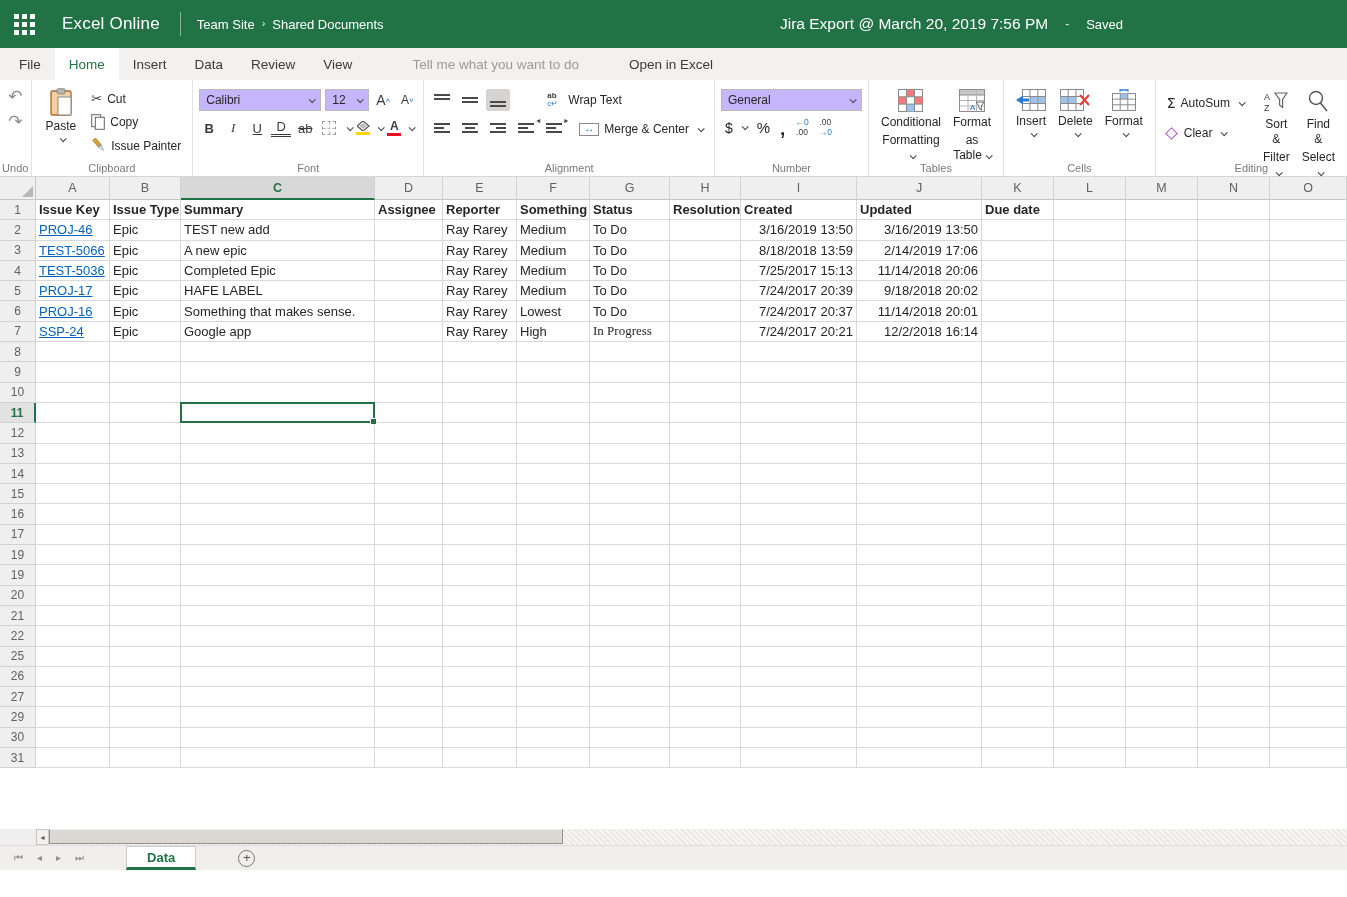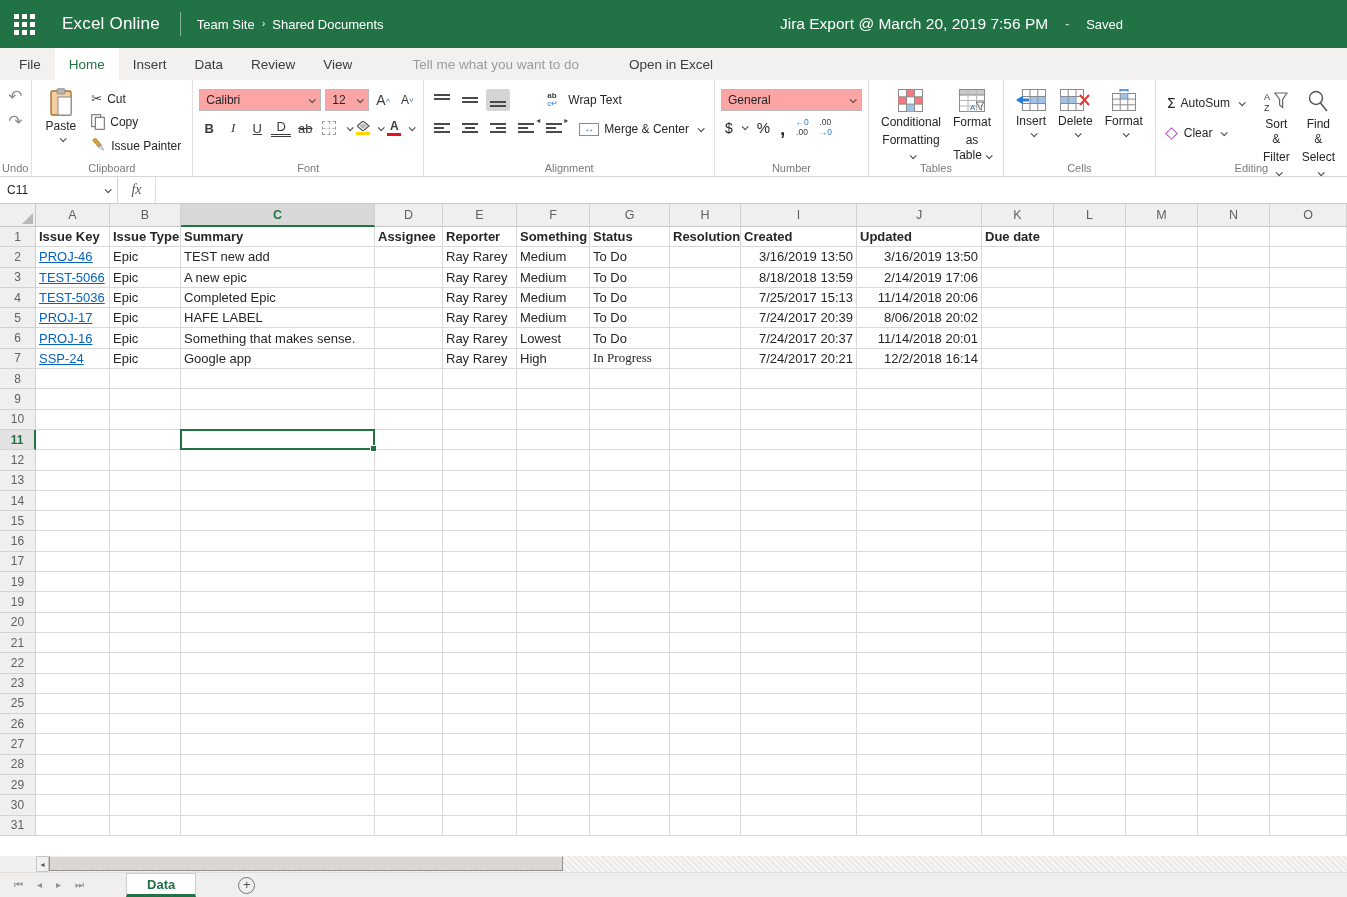--- a/index.html
+++ b/index.html
@@ -35,21 +35,21 @@
   .bigbtn{display:flex;flex-direction:column;align-items:center;justify-content:flex-start;text-align:center;cursor:pointer;padding:3px 6px;line-height:1.25;gap:3px;}
   .bigbtn .lbl{font-size:12px;}
   
   .g-undo{width:52px;flex-direction:column;align-items:center;gap:8px;padding-top:8px;}
   .uicon{font-size:17px;color:#8c8c8c;line-height:1;cursor:pointer;font-family:"DejaVu Sans",sans-serif;}
   
   .paste-btn{padding:2px 8px;}
   .clip-col{display:flex;flex-direction:column;gap:2px;margin-left:2px;padding-top:2px;}
   
   .stack2{display:flex;flex-direction:column;gap:7px;padding-top:3px;}
-  .selbox{border:1px solid #bdbbb9;height:22px;display:flex;align-items:center;padding:0 6px;gap:6px;background:#fca5a5;cursor:pointer;}
+  .selbox{border:1px solid #bdbbb9;height:22px;display:flex;align-items:center;padding:0 6px;gap:6px;background:#c4b5fd;cursor:pointer;}
   .selbox .grow{flex:1;}
   .fmt-row{display:flex;align-items:center;gap:4px;}
   .fbtn{min-width:20px;height:20px;display:flex;align-items:center;justify-content:center;cursor:pointer;font-size:13px;color:#3b3b3b;}
   .fbtn.b{font-weight:bold;}
   .fbtn.i{font-style:italic;font-family:"Liberation Serif",serif;}
   .fbtn.u{text-decoration:underline;}
   .fbtn.du{border-bottom:3px double #3b3b3b;line-height:1;height:17px;}
   .fbtn.st{text-decoration:line-through;}
   .colorbar{display:flex;flex-direction:column;align-items:center;gap:1px;cursor:pointer;}
   .colorbar .bar{width:14px;height:3px;}
@@ -462,28 +462,20 @@
           <circle cx="9" cy="8" r="6.5" fill="none" stroke="#555" stroke-width="1.4"></circle>
           <line x1="13.5" y1="13" x2="20" y2="21" stroke="#555" stroke-width="1.6"></line>
         </svg>
         <span class="lbl">Find &amp;</span>
         <span class="lbl"><span>Select</span><span class="chev"></span></span>
       </div>
       <div class="rgroup-label">Editing</div>
     </div>
   </div>
 
-  <div class="fbar">
-    <div class="namebox">
-      <span class="grow">C11</span>
-      <span class="chev"></span>
-    </div>
-    <div class="fxbox">fx</div>
-    <div class="finput"></div>
-  </div>
 
   <div class="gridwrap">
       <div class="g-hdr-row">
         <div class="g-corner"></div>
         <div class="g-col-hdr" style="width: 74px;">A</div>
         <div class="g-col-hdr" style="width: 71px;">B</div>
         <div class="g-col-hdr sel" style="width: 194px;">C</div>
         <div class="g-col-hdr" style="width: 68px;">D</div>
         <div class="g-col-hdr" style="width: 74px;">E</div>
         <div class="g-col-hdr" style="width: 73px;">F</div>
@@ -581,21 +573,21 @@
           <span class="lk">PROJ-17</span>
         </div>
         <div class="g-cell" style="width: 71px;">Epic</div>
         <div class="g-cell" style="width: 194px;">HAFE LABEL</div>
         <div class="g-cell" style="width: 68px;"></div>
         <div class="g-cell" style="width: 74px;">Ray Rarey</div>
         <div class="g-cell" style="width: 73px;">Medium</div>
         <div class="g-cell" style="width: 80px;">To Do</div>
         <div class="g-cell" style="width: 71px;"></div>
         <div class="g-cell num" style="width: 116px;">7/24/2017 20:39</div>
-        <div class="g-cell num" style="width: 125px;">8/06/2018 20:02</div>
+        <div class="g-cell num" style="width: 125px;">9/18/2018 20:02</div>
         <div class="g-cell" style="width: 72px;"></div>
         <div class="g-cell" style="width: 72px;"></div>
         <div class="g-cell" style="width: 72px;"></div>
         <div class="g-cell" style="width: 72px;"></div>
         <div class="g-cell" style="width: 77px;"></div>
       </div>
       <div class="g-row">
         <div class="g-row-hdr">6</div>
         <div class="g-cell" style="width: 74px;">
           <span class="lk">PROJ-16</span>
@@ -899,38 +891,20 @@
         <div class="g-cell" style="width: 71px;"></div>
         <div class="g-cell" style="width: 116px;"></div>
         <div class="g-cell" style="width: 125px;"></div>
         <div class="g-cell" style="width: 72px;"></div>
         <div class="g-cell" style="width: 72px;"></div>
         <div class="g-cell" style="width: 72px;"></div>
         <div class="g-cell" style="width: 72px;"></div>
         <div class="g-cell" style="width: 77px;"></div>
       </div>
       <div class="g-row">
-        <div class="g-row-hdr">23</div>
-        <div class="g-cell" style="width: 74px;"></div>
-        <div class="g-cell" style="width: 71px;"></div>
-        <div class="g-cell" style="width: 194px;"></div>
-        <div class="g-cell" style="width: 68px;"></div>
-        <div class="g-cell" style="width: 74px;"></div>
-        <div class="g-cell" style="width: 73px;"></div>
-        <div class="g-cell" style="width: 80px;"></div>
-        <div class="g-cell" style="width: 71px;"></div>
-        <div class="g-cell" style="width: 116px;"></div>
-        <div class="g-cell" style="width: 125px;"></div>
-        <div class="g-cell" style="width: 72px;"></div>
-        <div class="g-cell" style="width: 72px;"></div>
-        <div class="g-cell" style="width: 72px;"></div>
-        <div class="g-cell" style="width: 72px;"></div>
-        <div class="g-cell" style="width: 77px;"></div>
-      </div>
-      <div class="g-row">
         <div class="g-row-hdr">25</div>
         <div class="g-cell" style="width: 74px;"></div>
         <div class="g-cell" style="width: 71px;"></div>
         <div class="g-cell" style="width: 194px;"></div>
         <div class="g-cell" style="width: 68px;"></div>
         <div class="g-cell" style="width: 74px;"></div>
         <div class="g-cell" style="width: 73px;"></div>
         <div class="g-cell" style="width: 80px;"></div>
         <div class="g-cell" style="width: 71px;"></div>
         <div class="g-cell" style="width: 116px;"></div>
@@ -954,38 +928,20 @@
         <div class="g-cell" style="width: 116px;"></div>
         <div class="g-cell" style="width: 125px;"></div>
         <div class="g-cell" style="width: 72px;"></div>
         <div class="g-cell" style="width: 72px;"></div>
         <div class="g-cell" style="width: 72px;"></div>
         <div class="g-cell" style="width: 72px;"></div>
         <div class="g-cell" style="width: 77px;"></div>
       </div>
       <div class="g-row">
         <div class="g-row-hdr">27</div>
-        <div class="g-cell" style="width: 74px;"></div>
-        <div class="g-cell" style="width: 71px;"></div>
-        <div class="g-cell" style="width: 194px;"></div>
-        <div class="g-cell" style="width: 68px;"></div>
-        <div class="g-cell" style="width: 74px;"></div>
-        <div class="g-cell" style="width: 73px;"></div>
-        <div class="g-cell" style="width: 80px;"></div>
-        <div class="g-cell" style="width: 71px;"></div>
-        <div class="g-cell" style="width: 116px;"></div>
-        <div class="g-cell" style="width: 125px;"></div>
-        <div class="g-cell" style="width: 72px;"></div>
-        <div class="g-cell" style="width: 72px;"></div>
-        <div class="g-cell" style="width: 72px;"></div>
-        <div class="g-cell" style="width: 72px;"></div>
-        <div class="g-cell" style="width: 77px;"></div>
-      </div>
-      <div class="g-row">
-        <div class="g-row-hdr">28</div>
         <div class="g-cell" style="width: 74px;"></div>
         <div class="g-cell" style="width: 71px;"></div>
         <div class="g-cell" style="width: 194px;"></div>
         <div class="g-cell" style="width: 68px;"></div>
         <div class="g-cell" style="width: 74px;"></div>
         <div class="g-cell" style="width: 73px;"></div>
         <div class="g-cell" style="width: 80px;"></div>
         <div class="g-cell" style="width: 71px;"></div>
         <div class="g-cell" style="width: 116px;"></div>
         <div class="g-cell" style="width: 125px;"></div>

